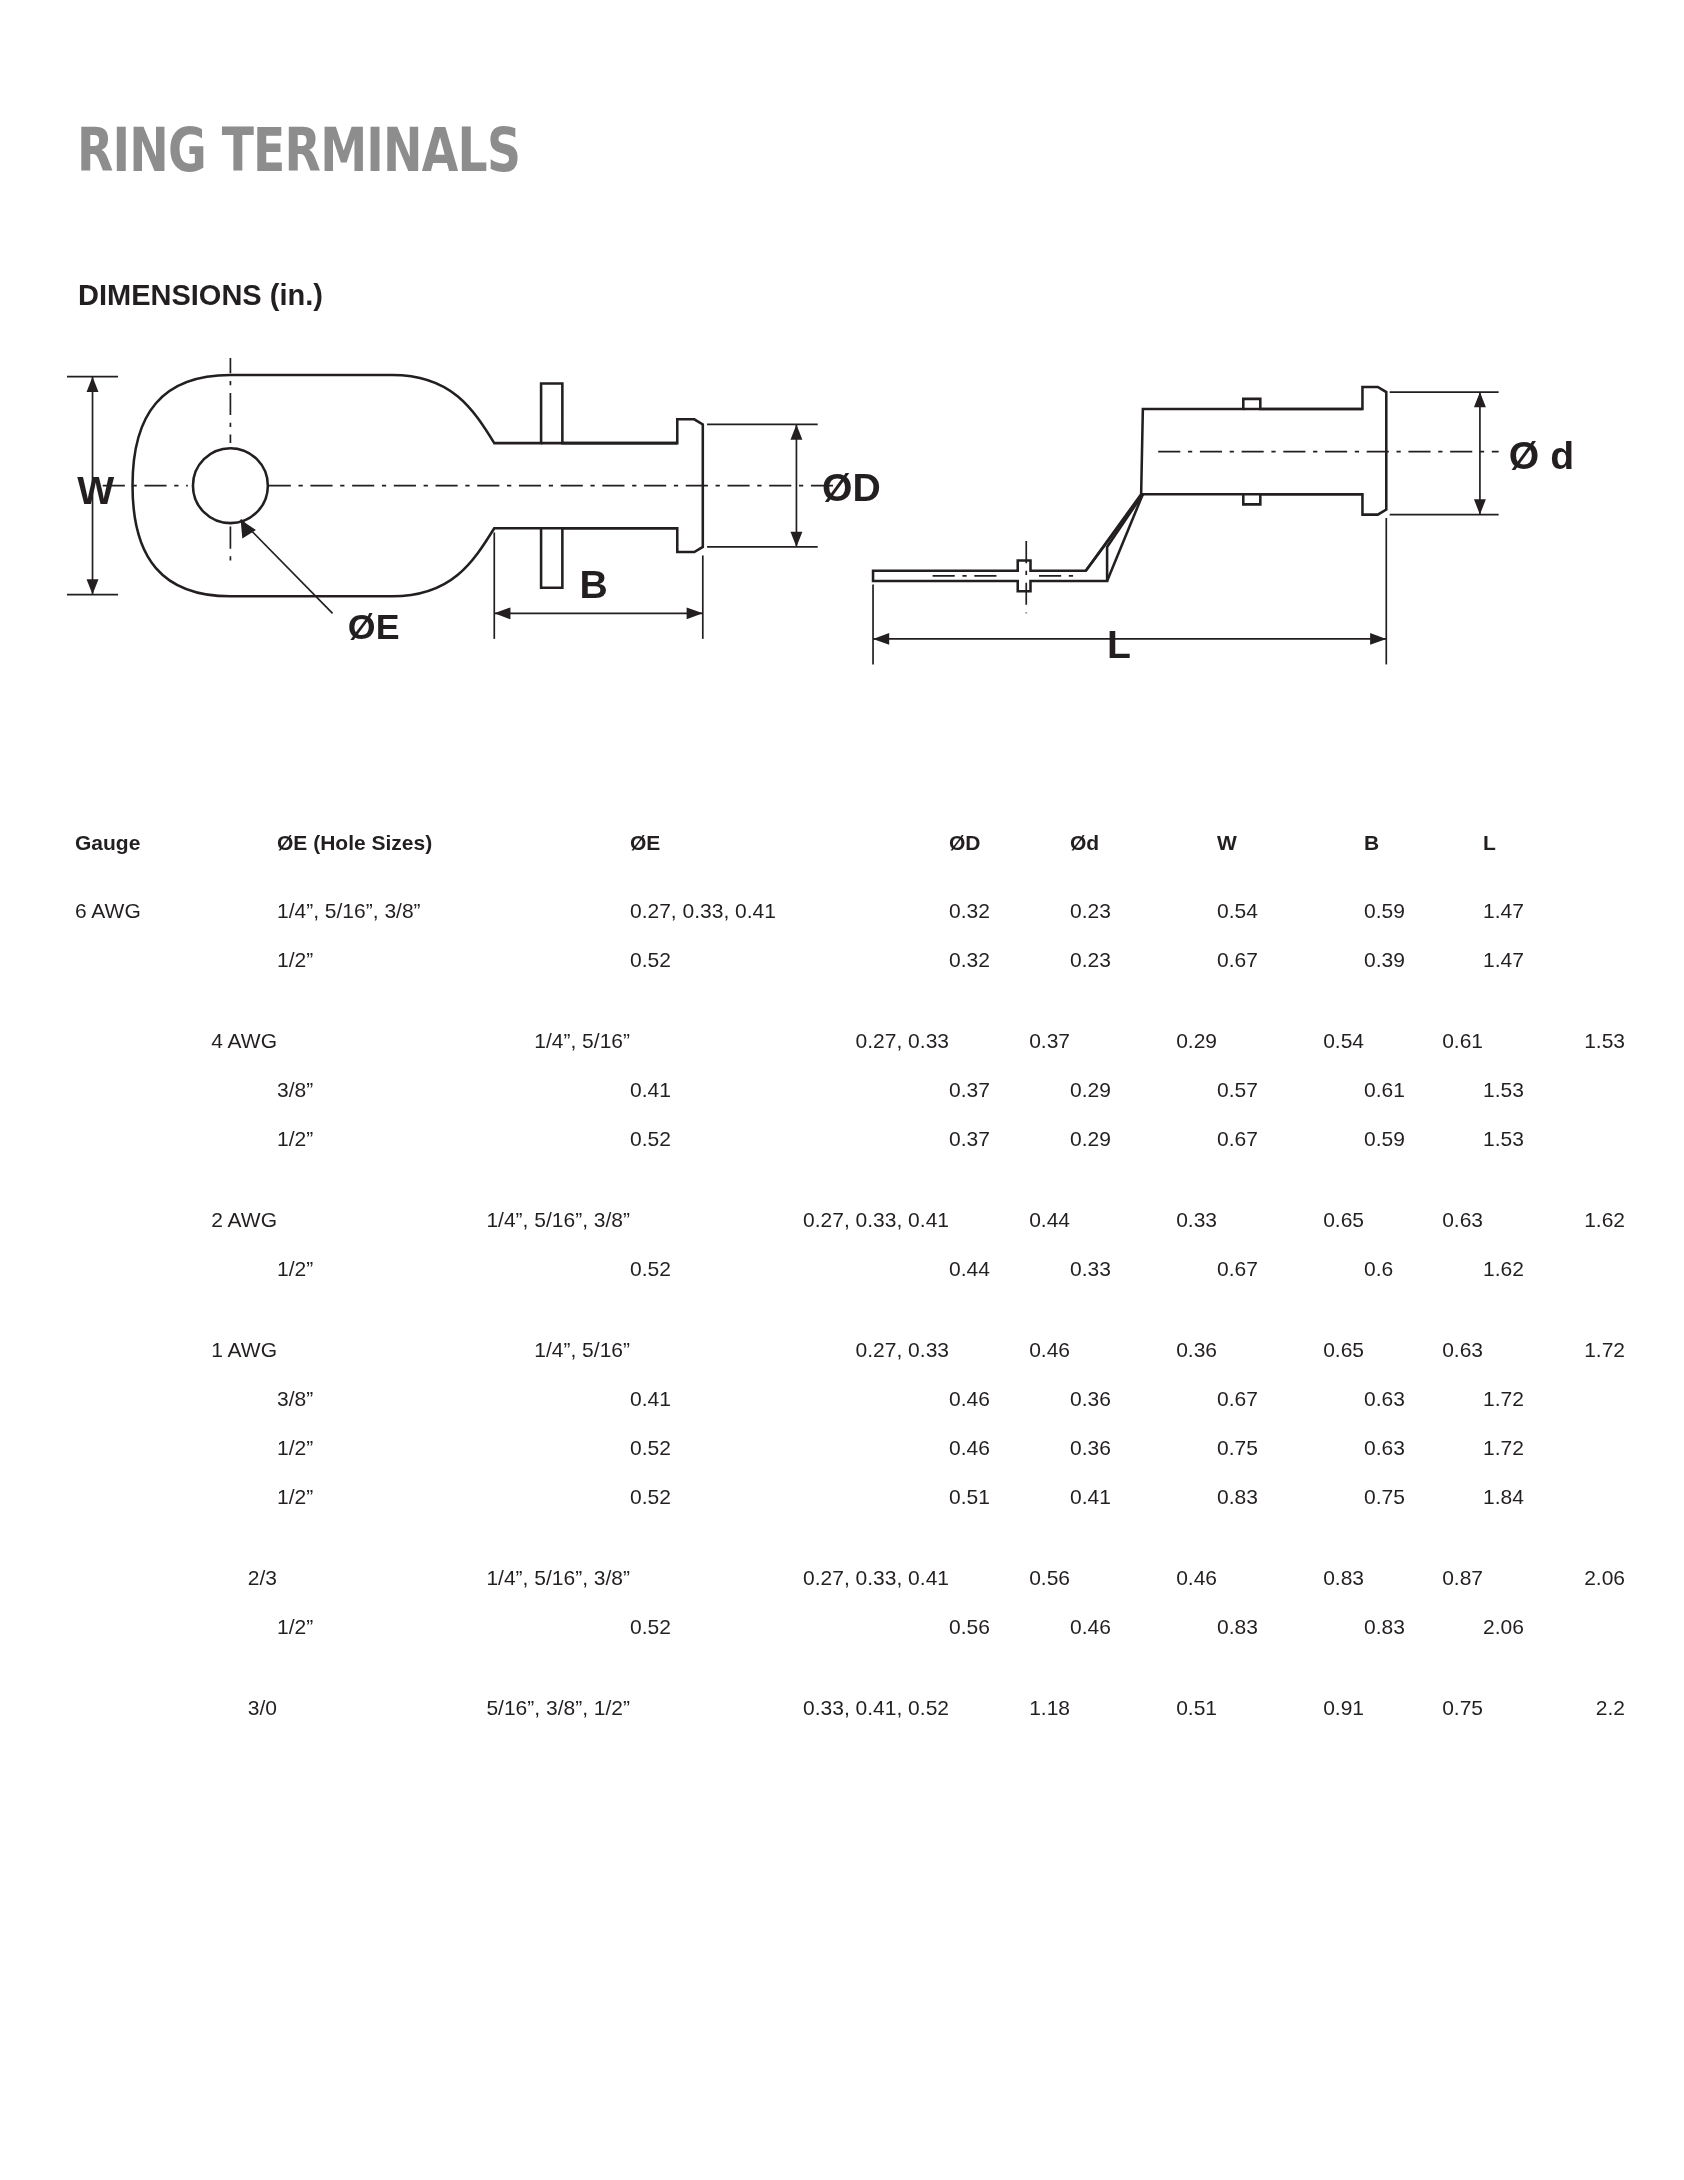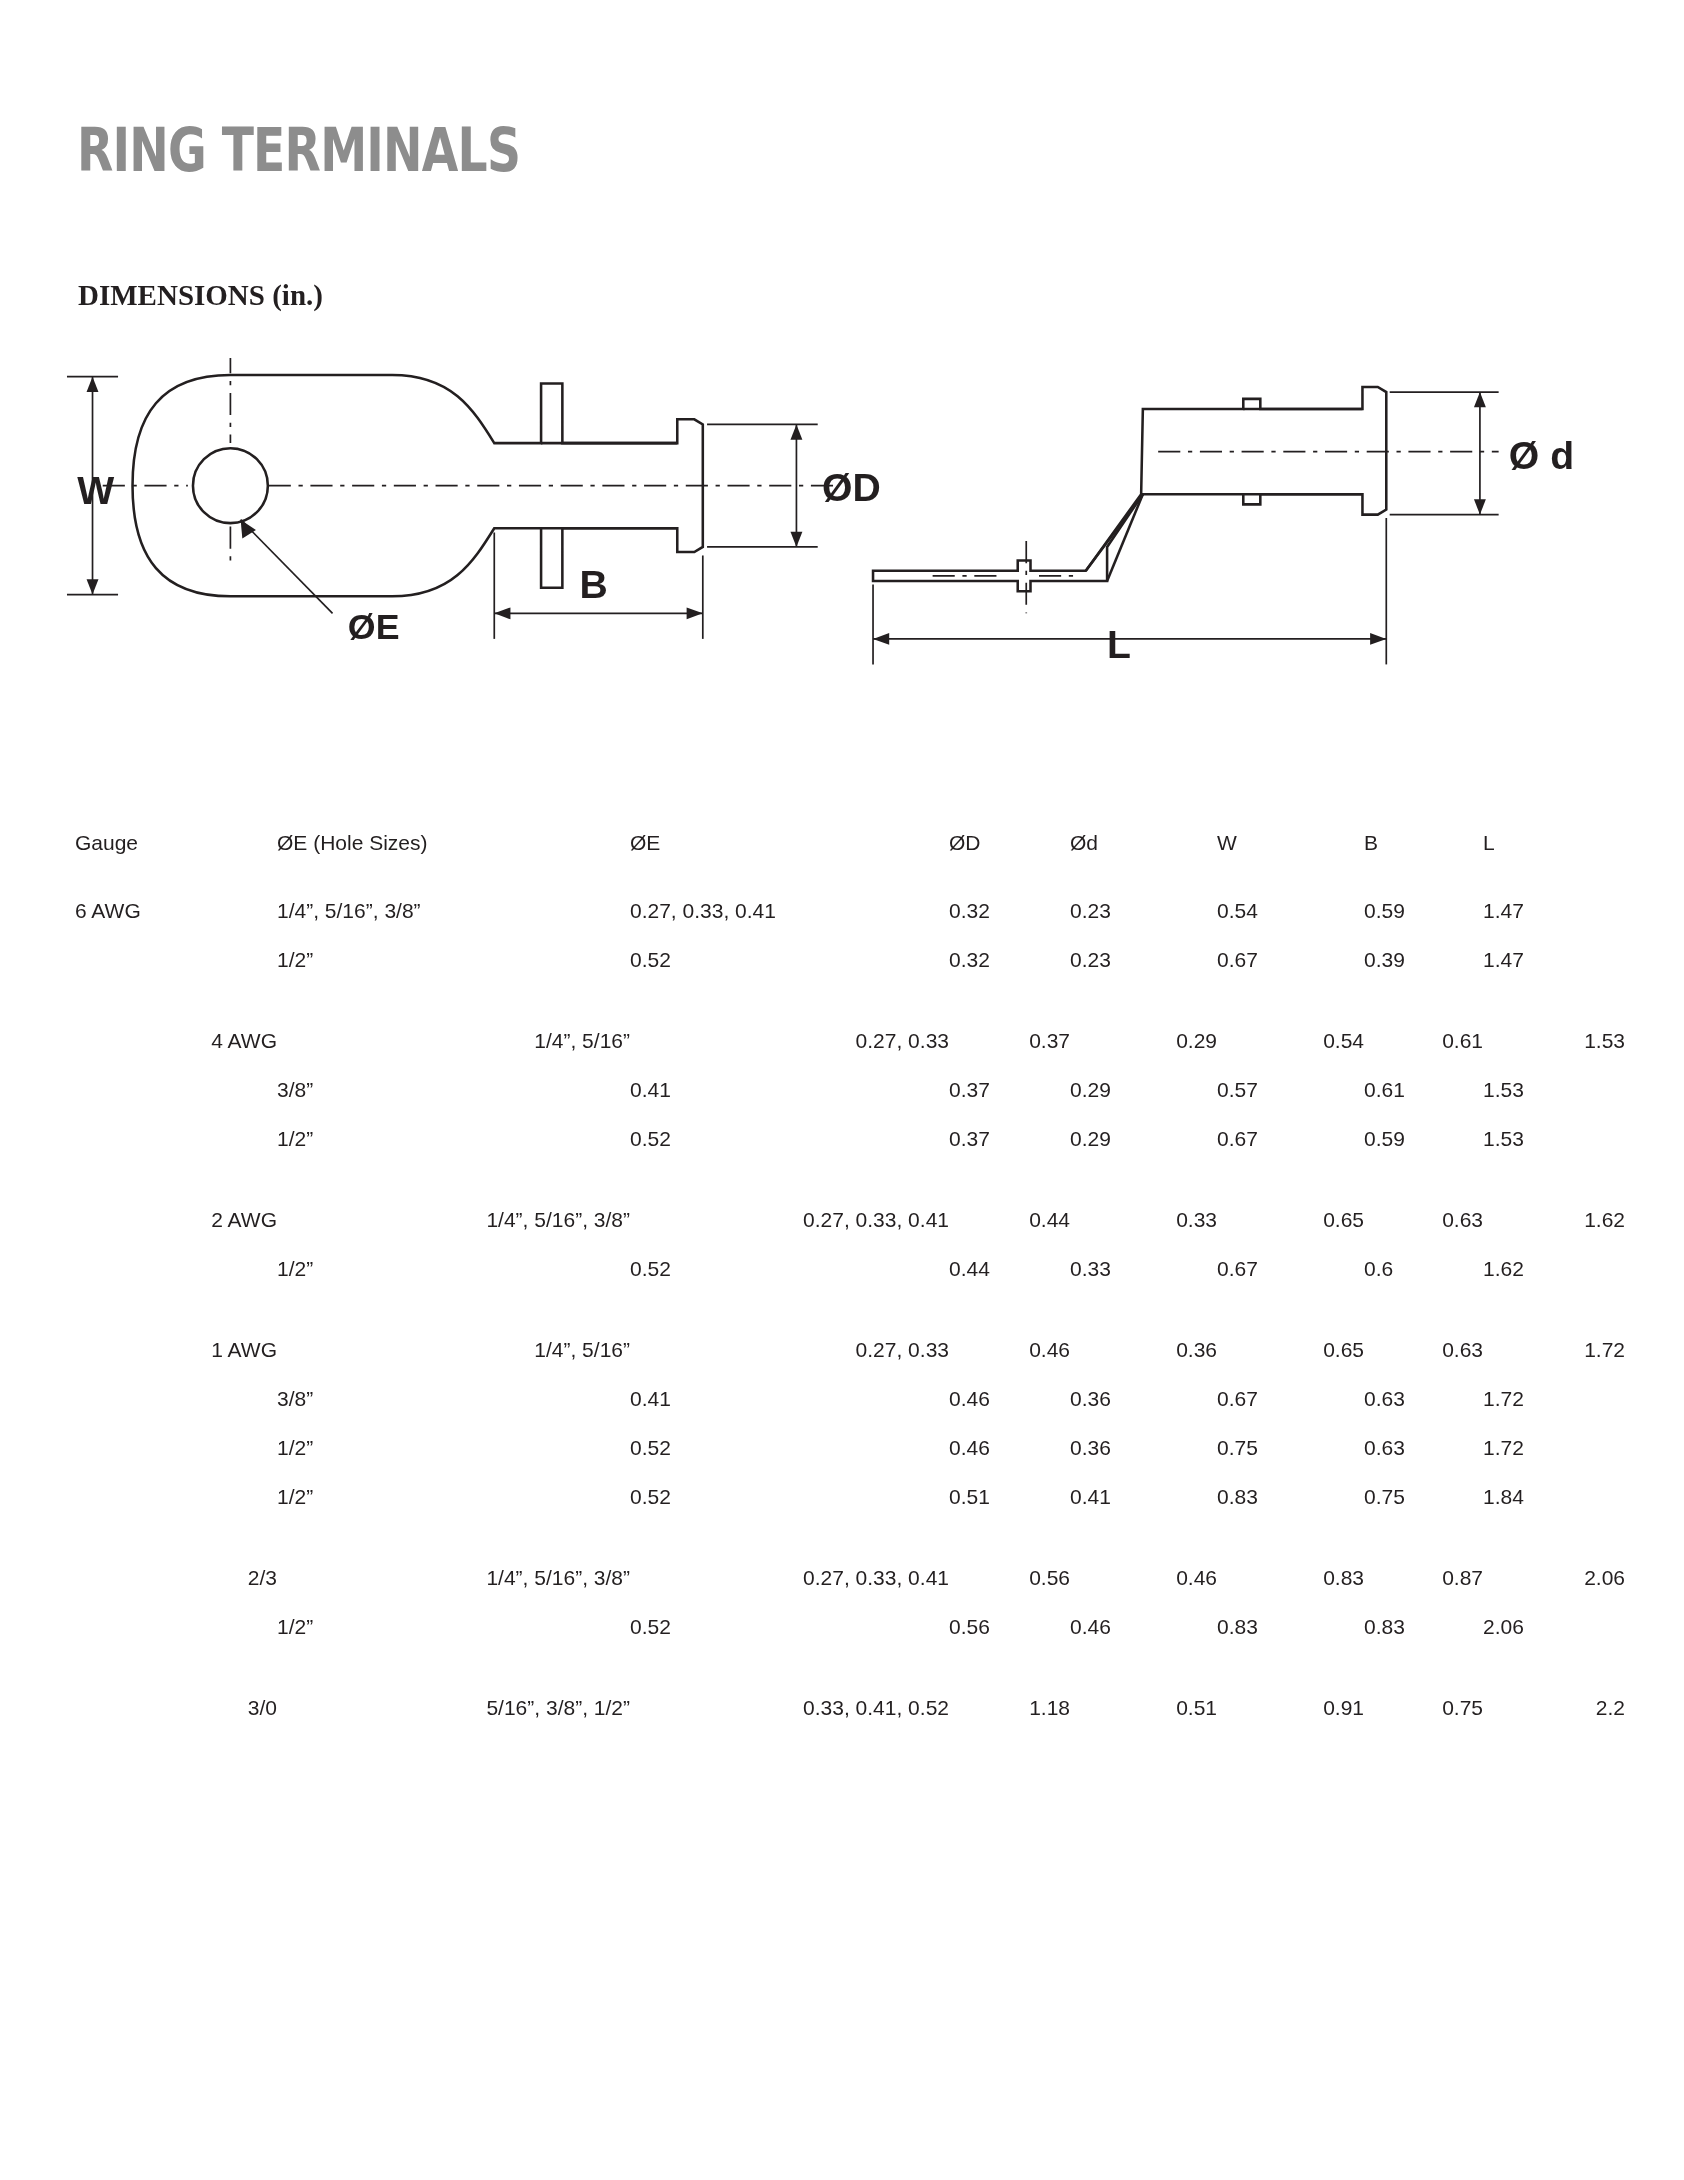--- a/index.html
+++ b/index.html
@@ -37,21 +37,20 @@
     line-height: 1;
   }
   .sub-title {
     position: absolute;
     left: 78px;
     top: 281px;
     font-size: 29px;
     font-weight: bold;
     color: #231f20;
     line-height: 1;
-    font-family: Liberation Serif, serif;
   }
 
   
   .drawing-area {
     position: absolute;
     left: 51px;
     top: 358px;
     width: 1593px;
     height: 366px;
   }
@@ -64,21 +63,21 @@
     top: 831px;
     width: 1550px;
   }
   table.dims {
     border-collapse: collapse;
     width: 1550px;
     font-size: 21px;
   }
   table.dims th {
     text-align: left;
-    font-weight: normal;
+    font-weight: bold;
     font-size: 21px;
     padding: 0 0 44px 0;
     vertical-align: top;
     white-space: nowrap;
   }
   table.dims td {
     text-align: left;
     font-weight: normal;
     padding: 0 0 0 0;
     height: 49px;

